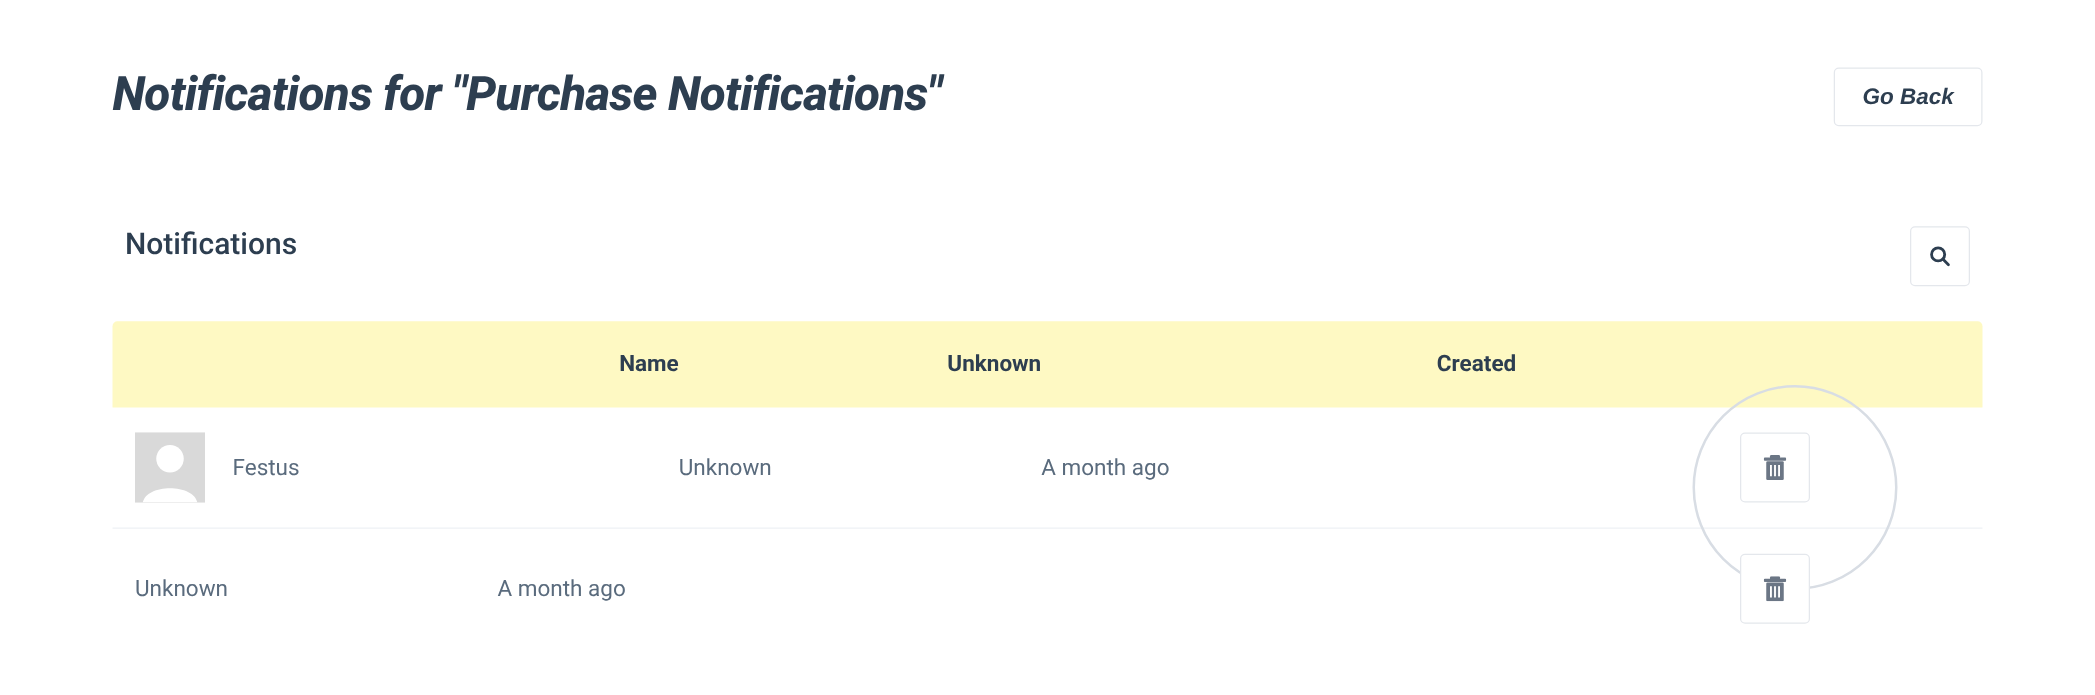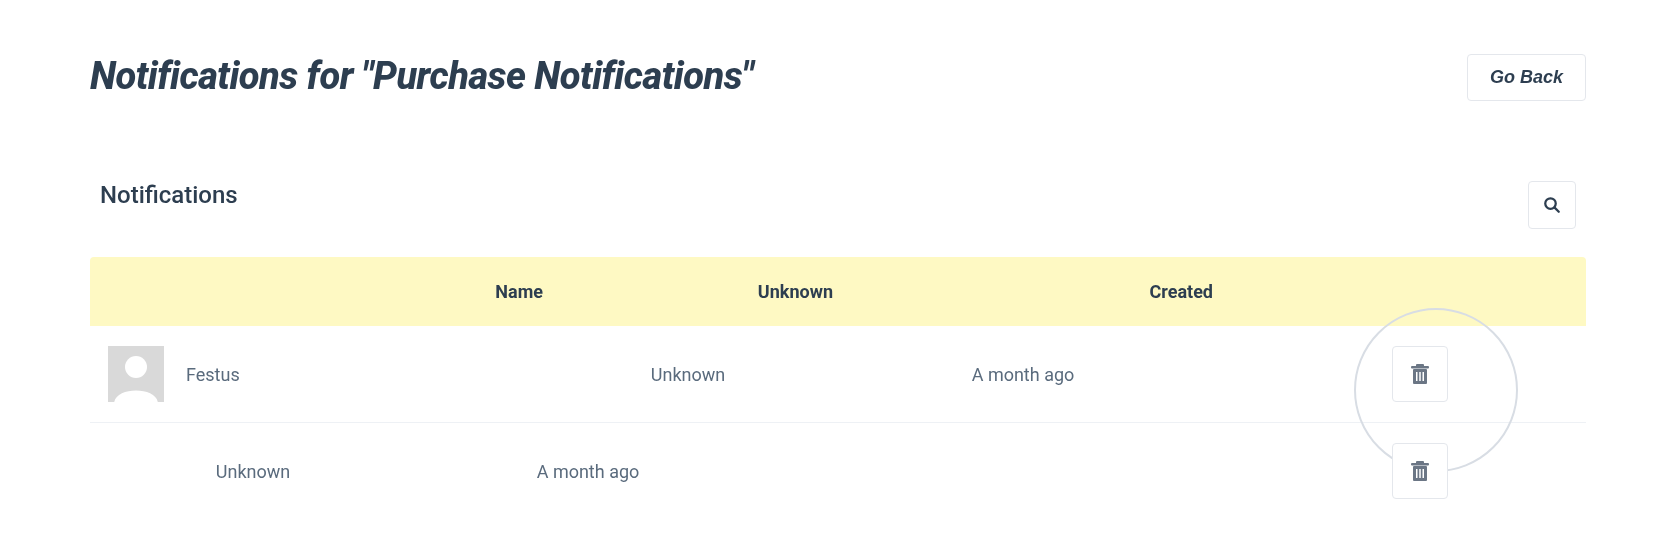--- a/index.html
+++ b/index.html
@@ -82,21 +82,20 @@
     .col-name { width: 435px; }
     .col-location { width: 290px; }
     .col-created { width: 380px; }
     .col-actions { flex: 1; text-align: right; }
     .trow {
       display: flex;
       align-items: center;
       padding: 20px 18px;
       border-bottom: 1px solid #eef1f5;
       position: relative;
-      text-align: center;
     }
     .td {
       font-size: 18px;
       color: #5a6b7d;
     }
     .name-cell {
       display: flex;
       align-items: center;
       gap: 22px;
     }

